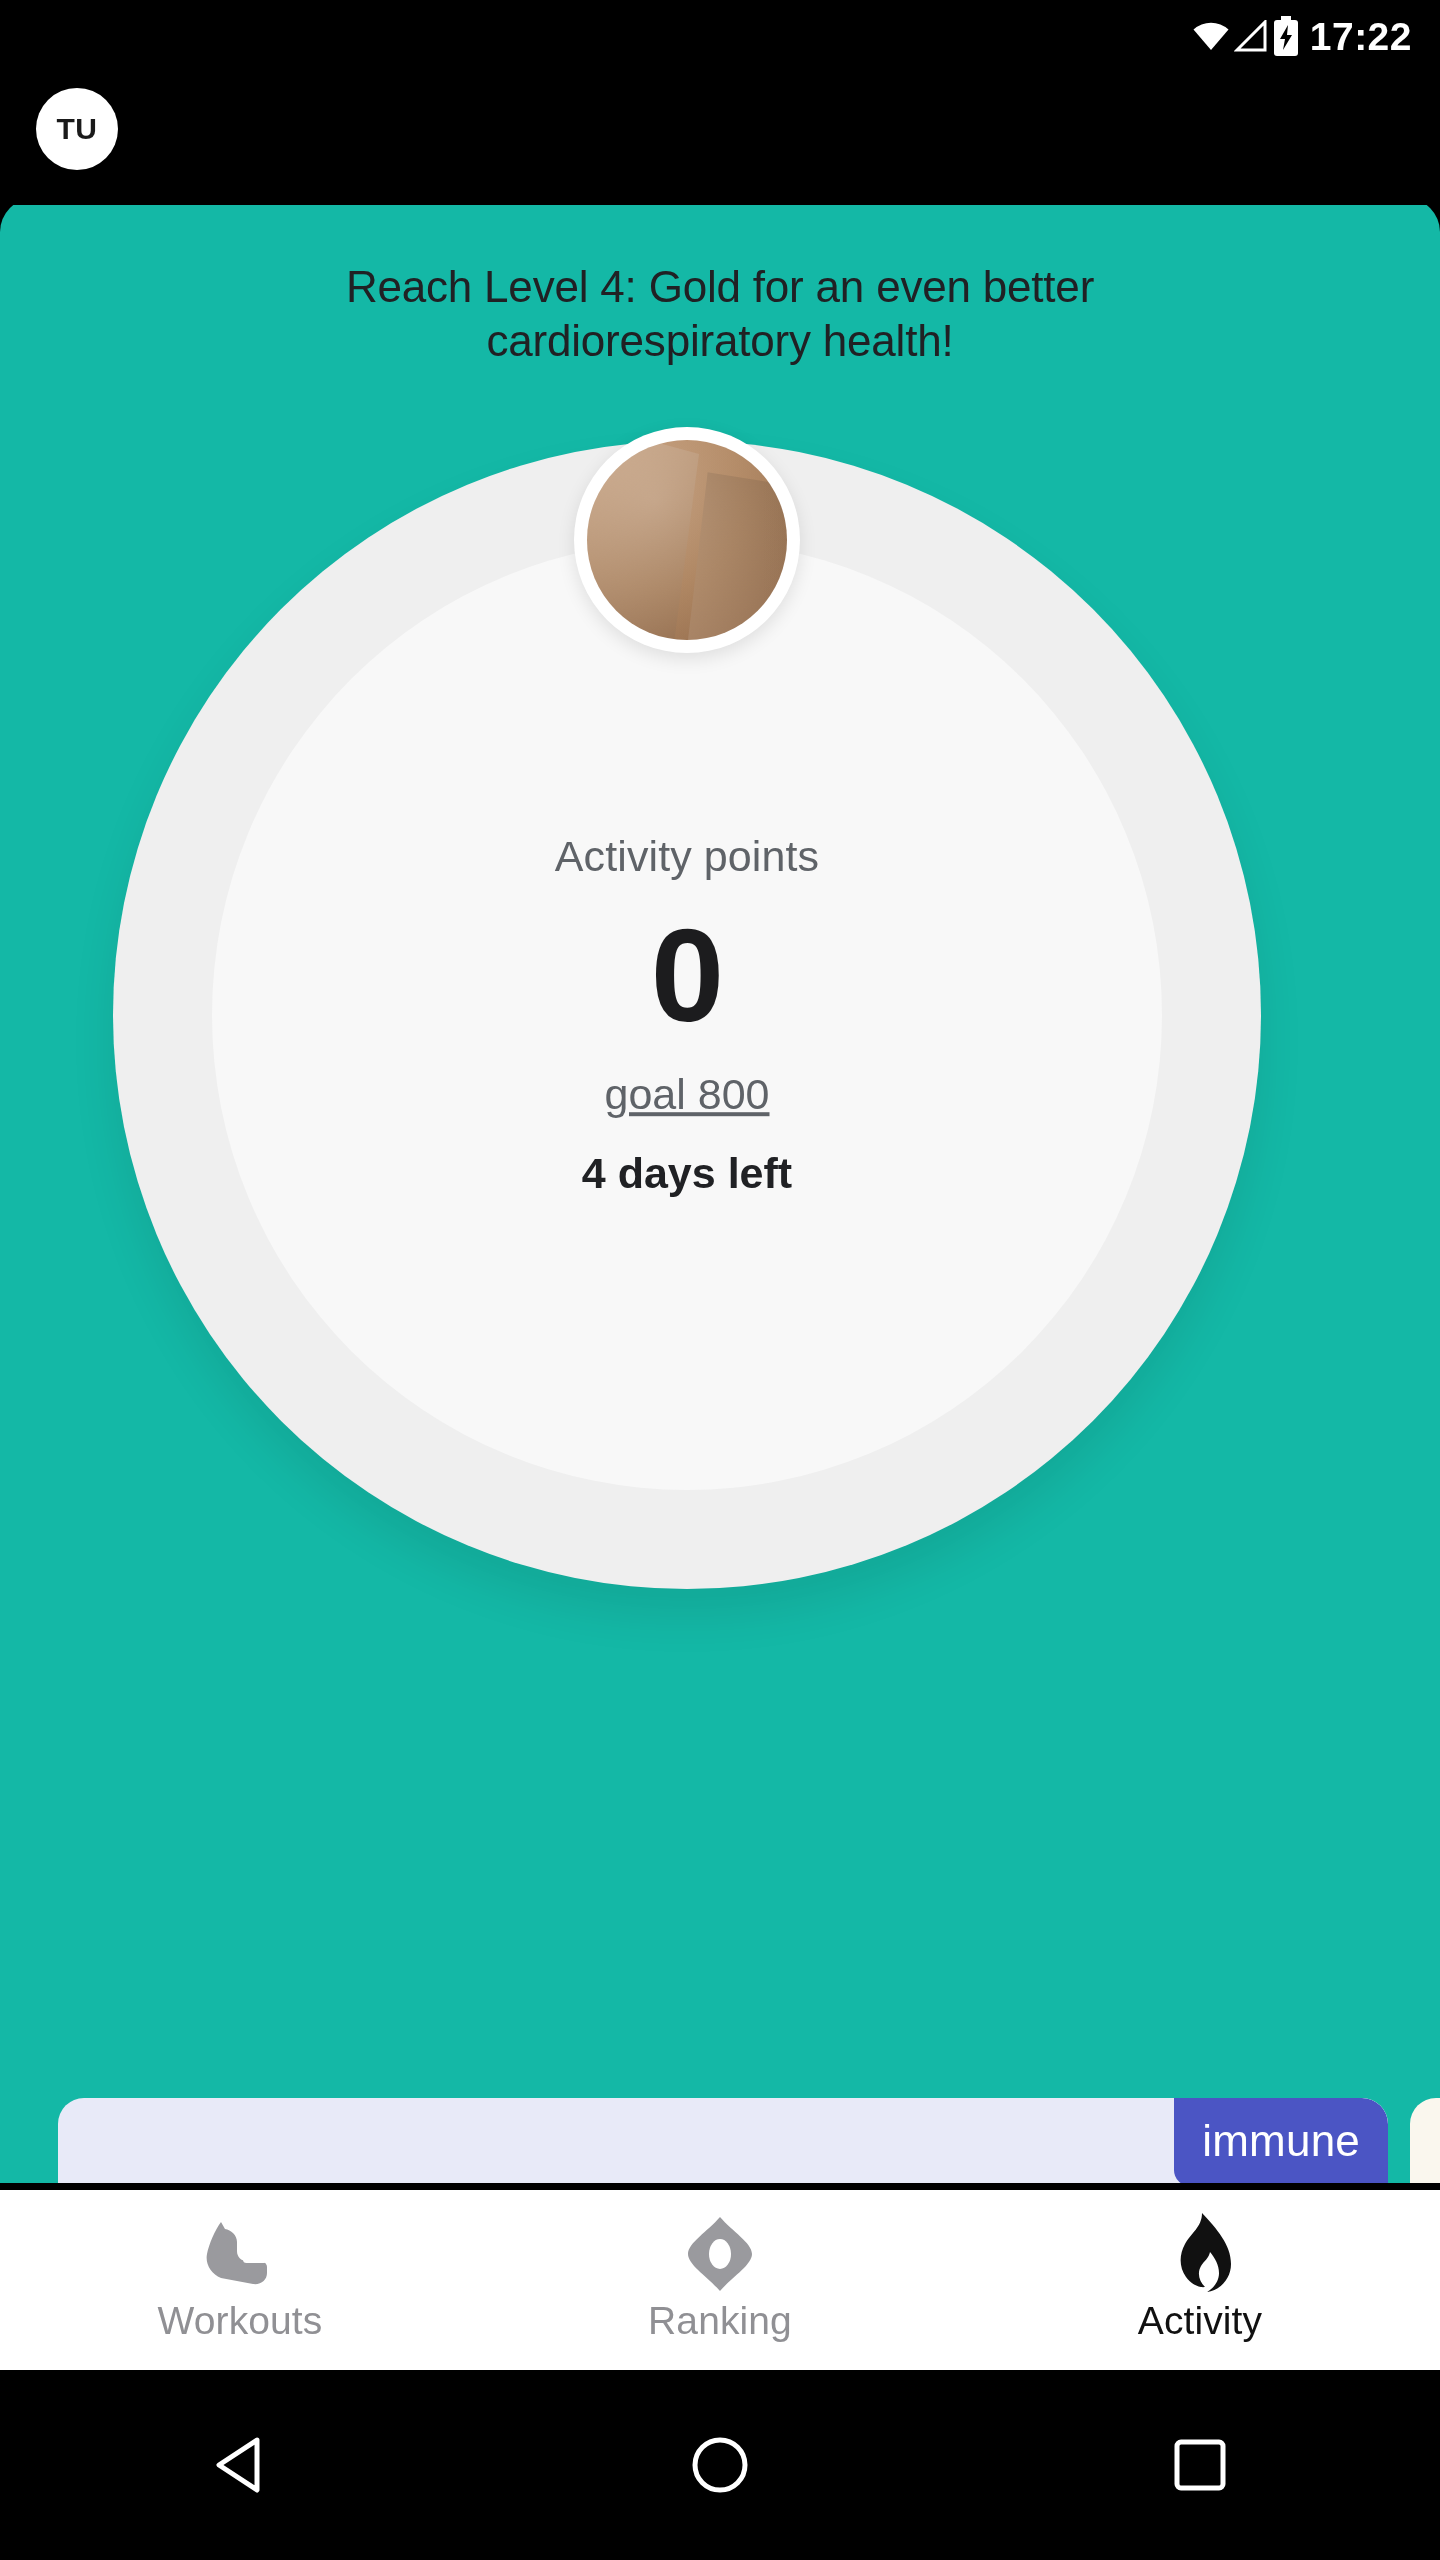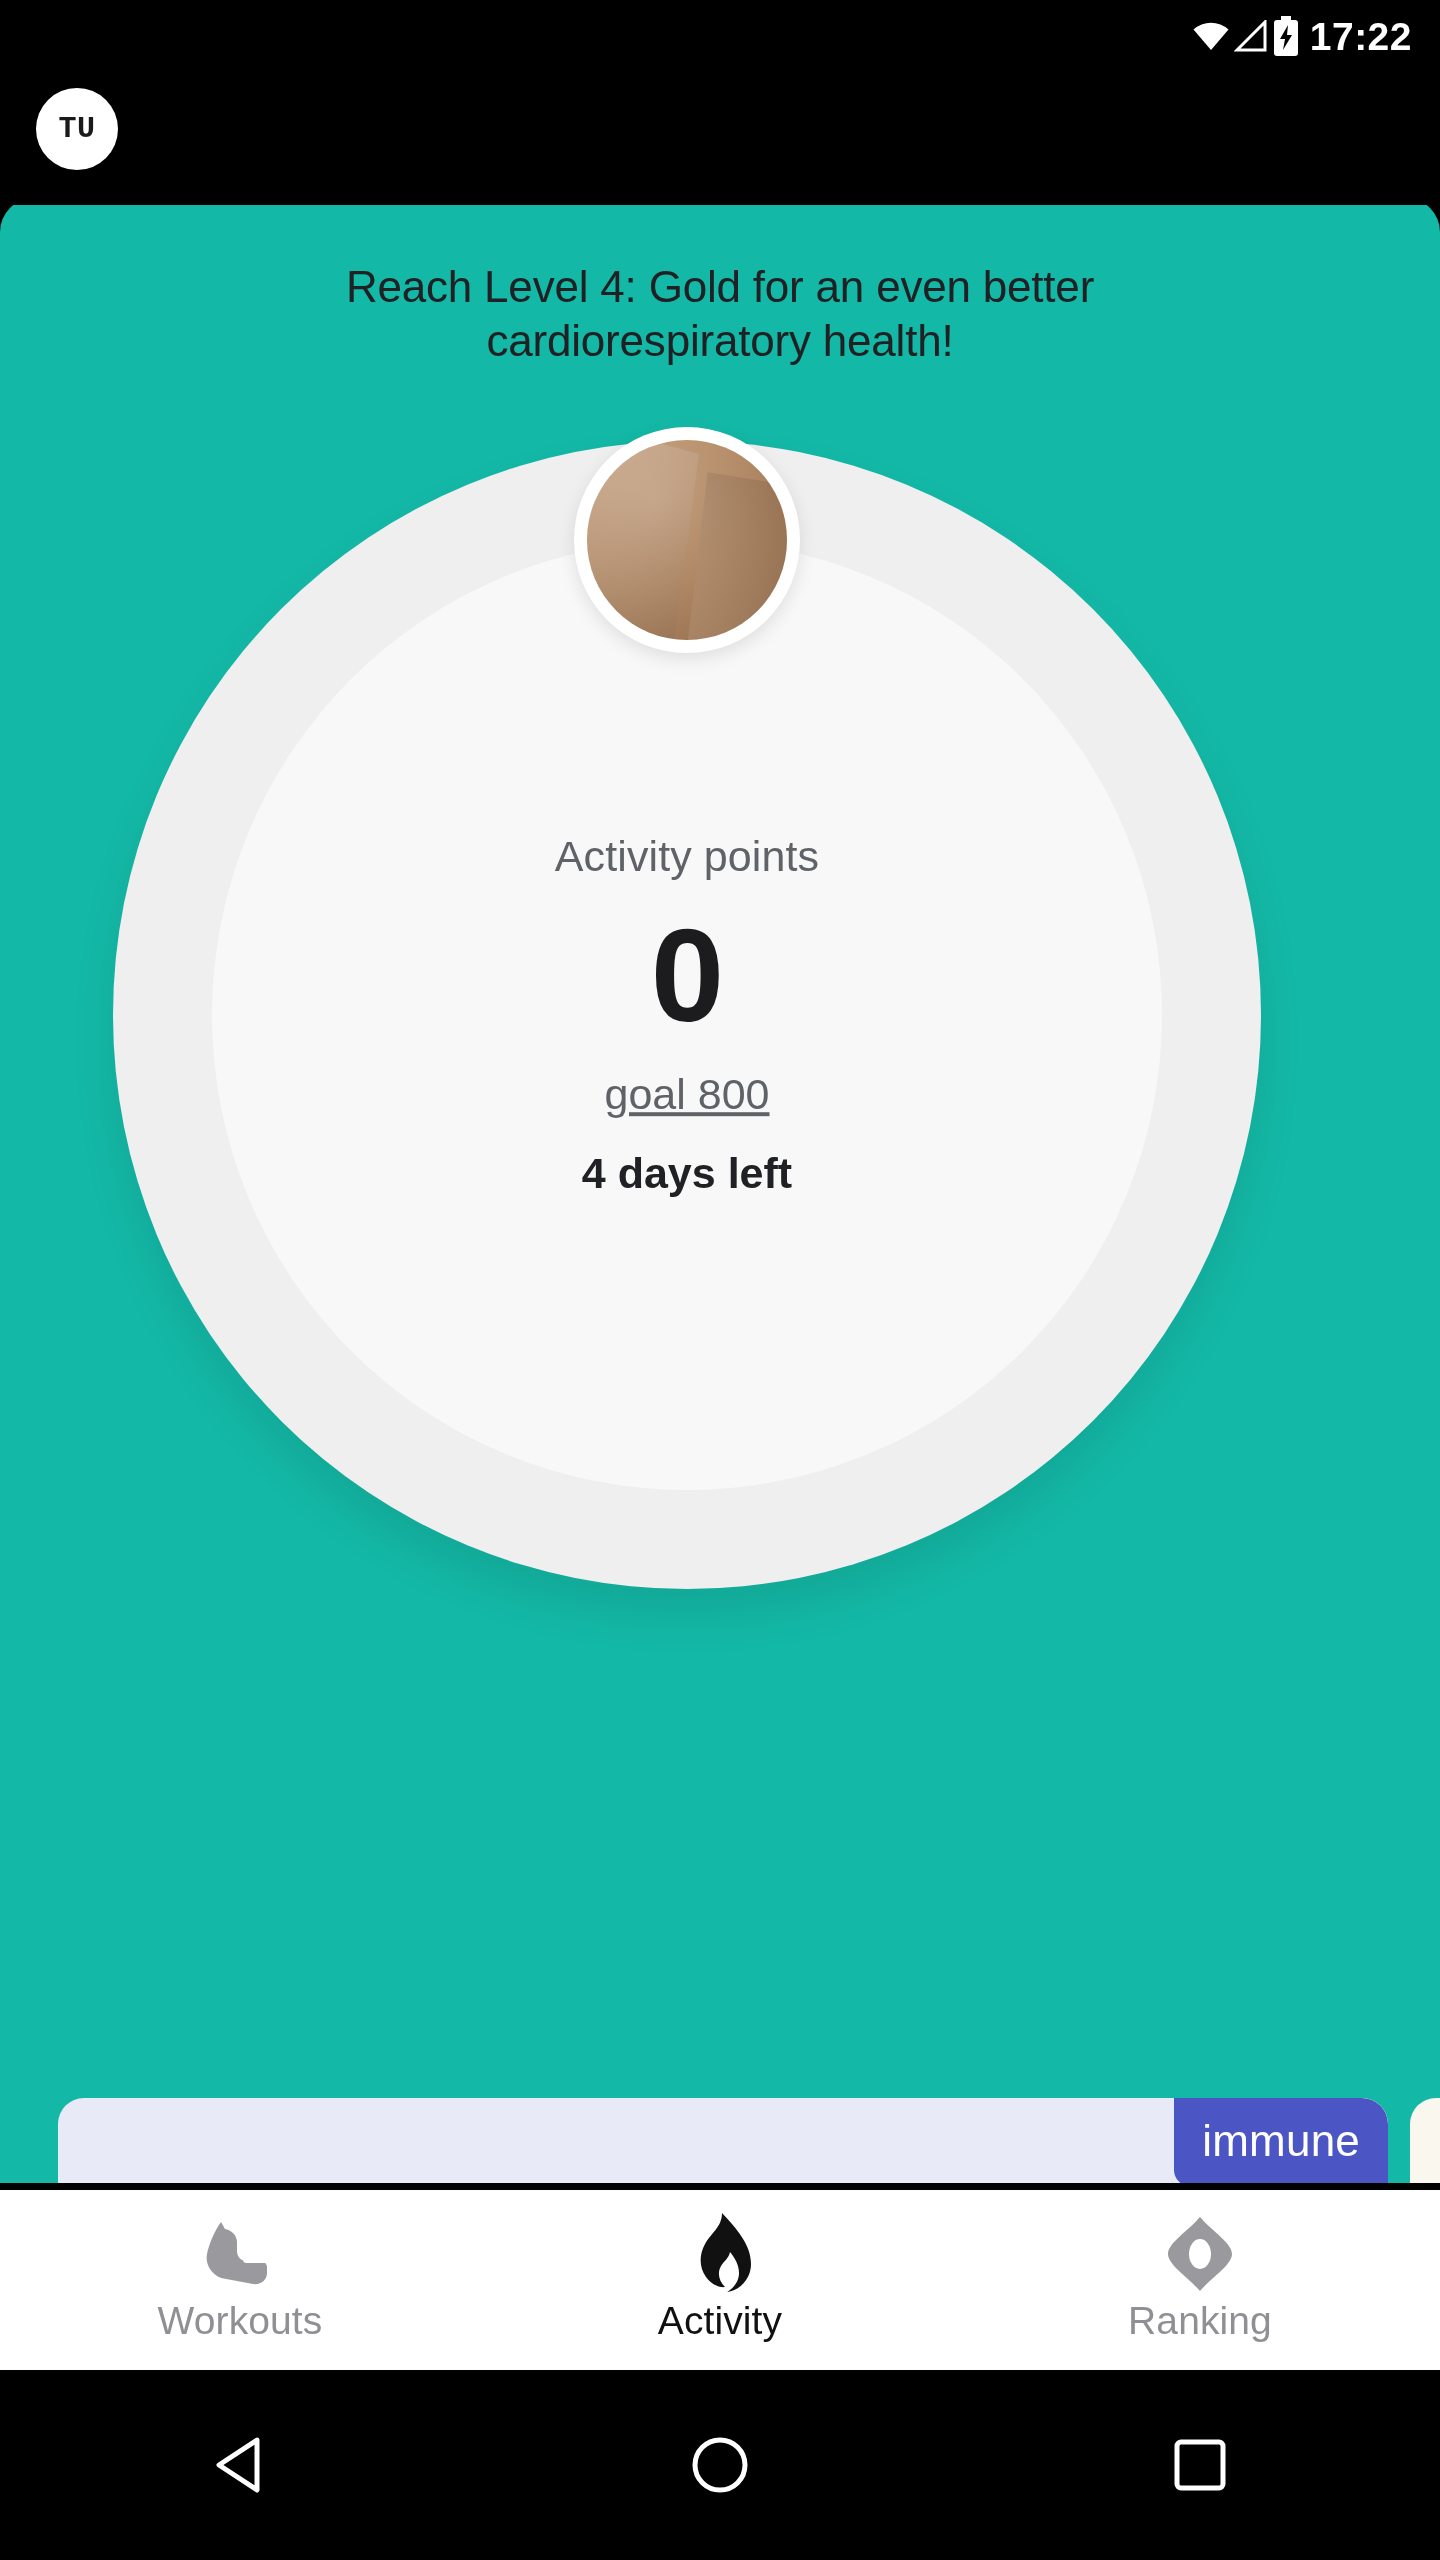--- a/index.html
+++ b/index.html
@@ -26,21 +26,21 @@
   .ic-signal{ width:34px; height:32px; }
   .ic-batt{ width:28px; height:40px; position:relative; }
   .clock{
     color:#fff; font-size:39px; font-weight:700; letter-spacing:0.5px;
     line-height:1; margin-left:6px; font-family:"Liberation Sans", sans-serif;
   }
 
   .avatar-chip{
     position:absolute; left:36px; top:88px;
     width:82px; height:82px; border-radius:50%;
-    background:#fff; display:flex; align-items:center; justify-content:center;font-family:Liberation Mono, monospace;
+    background:#fff; display:flex; align-items:center; justify-content:center;
   }
   .avatar-chip span{
     font-size:30px; font-weight:700; color:#1a1a1a; letter-spacing:0.5px;
   }
 
   
   .sheet{
     position:absolute; top:198px; left:0;
     width:1440px; height:1985px;
     background:#14b8a6;
@@ -238,38 +238,38 @@
       <svg width="78" height="72" viewBox="0 0 78 72">
         <path d="M20 4 C14 12, 8 26, 6 36 C4 46, 10 56, 20 60 L52 66 C60 67, 66 62, 66 55 L66 49 C66 45, 62 43, 58 43 L46 43 C40 43, 36 39, 36 33 L36 24 C36 17, 30 12, 24 11 Z" fill="#9a9a9e"></path>
         <rect x="40" y="26" width="26" height="7" rx="3.5" fill="#ffffff"></rect>
         <rect x="42" y="38" width="24" height="7" rx="3.5" fill="#ffffff"></rect>
       </svg>
     </div>
     <span>Workouts</span>
   </div>
 
 
-  <div class="navitem active">
-    <div class="nv-icon">
-      <svg width="62" height="82" viewBox="0 0 62 82">
-        <path d="M33 0 C33 14, 22 20, 16 31 C10 42, 10 54, 17 64 C22 71, 30 75, 36 74 C30 68, 28 60, 32 53 C35 48, 40 45, 41 39 C46 45, 50 52, 50 60 C50 68, 45 75, 38 79 C52 77, 62 65, 62 51 C62 32, 48 16, 33 0 Z" fill="#111111"></path>
-      </svg>
-    </div>
-    <span>Activity</span>
-  </div>
-
   <div class="navitem">
     <div class="nv-icon">
       <svg width="68" height="78" viewBox="0 0 68 78">
         <path d="M34 2 C46 16, 66 28, 66 39 C66 50, 46 62, 34 76 C22 62, 2 50, 2 39 C2 28, 22 16, 34 2 Z" fill="#9a9a9e"></path>
         <ellipse cx="34" cy="39" rx="11" ry="15" fill="#ffffff"></ellipse>
       </svg>
     </div>
     <span>Ranking</span>
   </div>
+
+  <div class="navitem active">
+    <div class="nv-icon">
+      <svg width="62" height="82" viewBox="0 0 62 82">
+        <path d="M33 0 C33 14, 22 20, 16 31 C10 42, 10 54, 17 64 C22 71, 30 75, 36 74 C30 68, 28 60, 32 53 C35 48, 40 45, 41 39 C46 45, 50 52, 50 60 C50 68, 45 75, 38 79 C52 77, 62 65, 62 51 C62 32, 48 16, 33 0 Z" fill="#111111"></path>
+      </svg>
+    </div>
+    <span>Activity</span>
+  </div>
 </div>
 
 <div class="sysnav">
   <div class="sysbtn">
     <svg width="54" height="58" viewBox="0 0 54 58">
       <path d="M44 4 L6 29 L44 54 Z" fill="none" stroke="#ffffff" stroke-width="5" stroke-linejoin="round"></path>
     </svg>
   </div>
   <div class="sysbtn">
     <svg width="58" height="58" viewBox="0 0 58 58">

